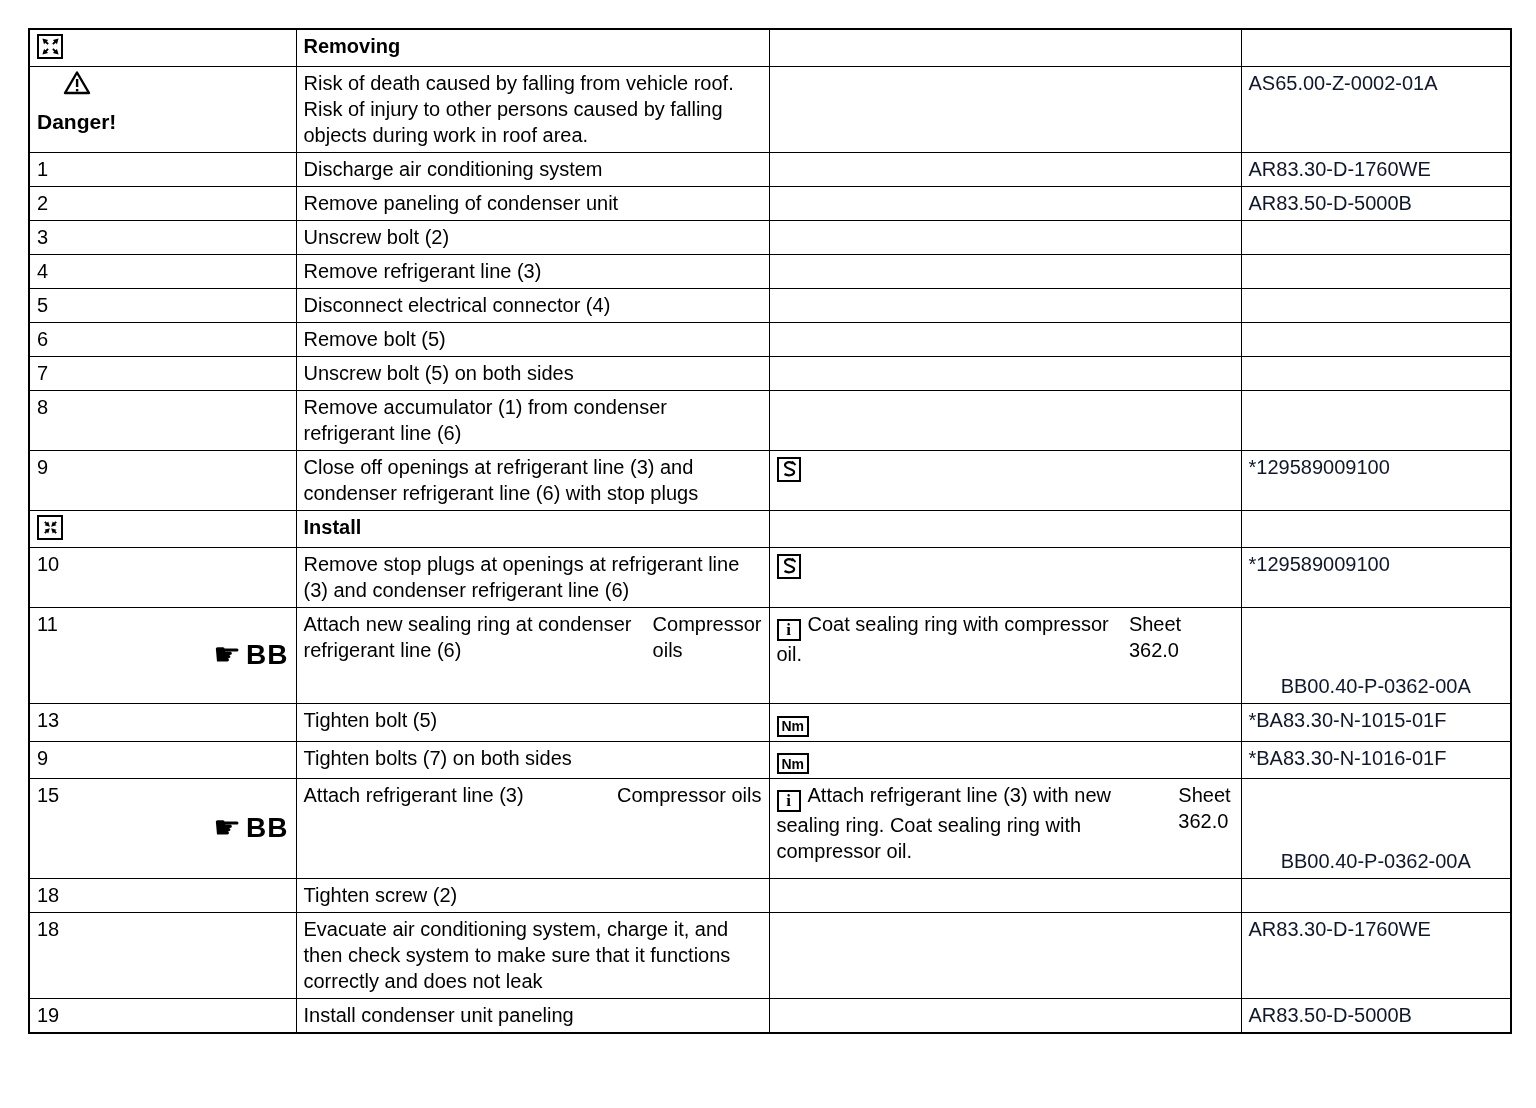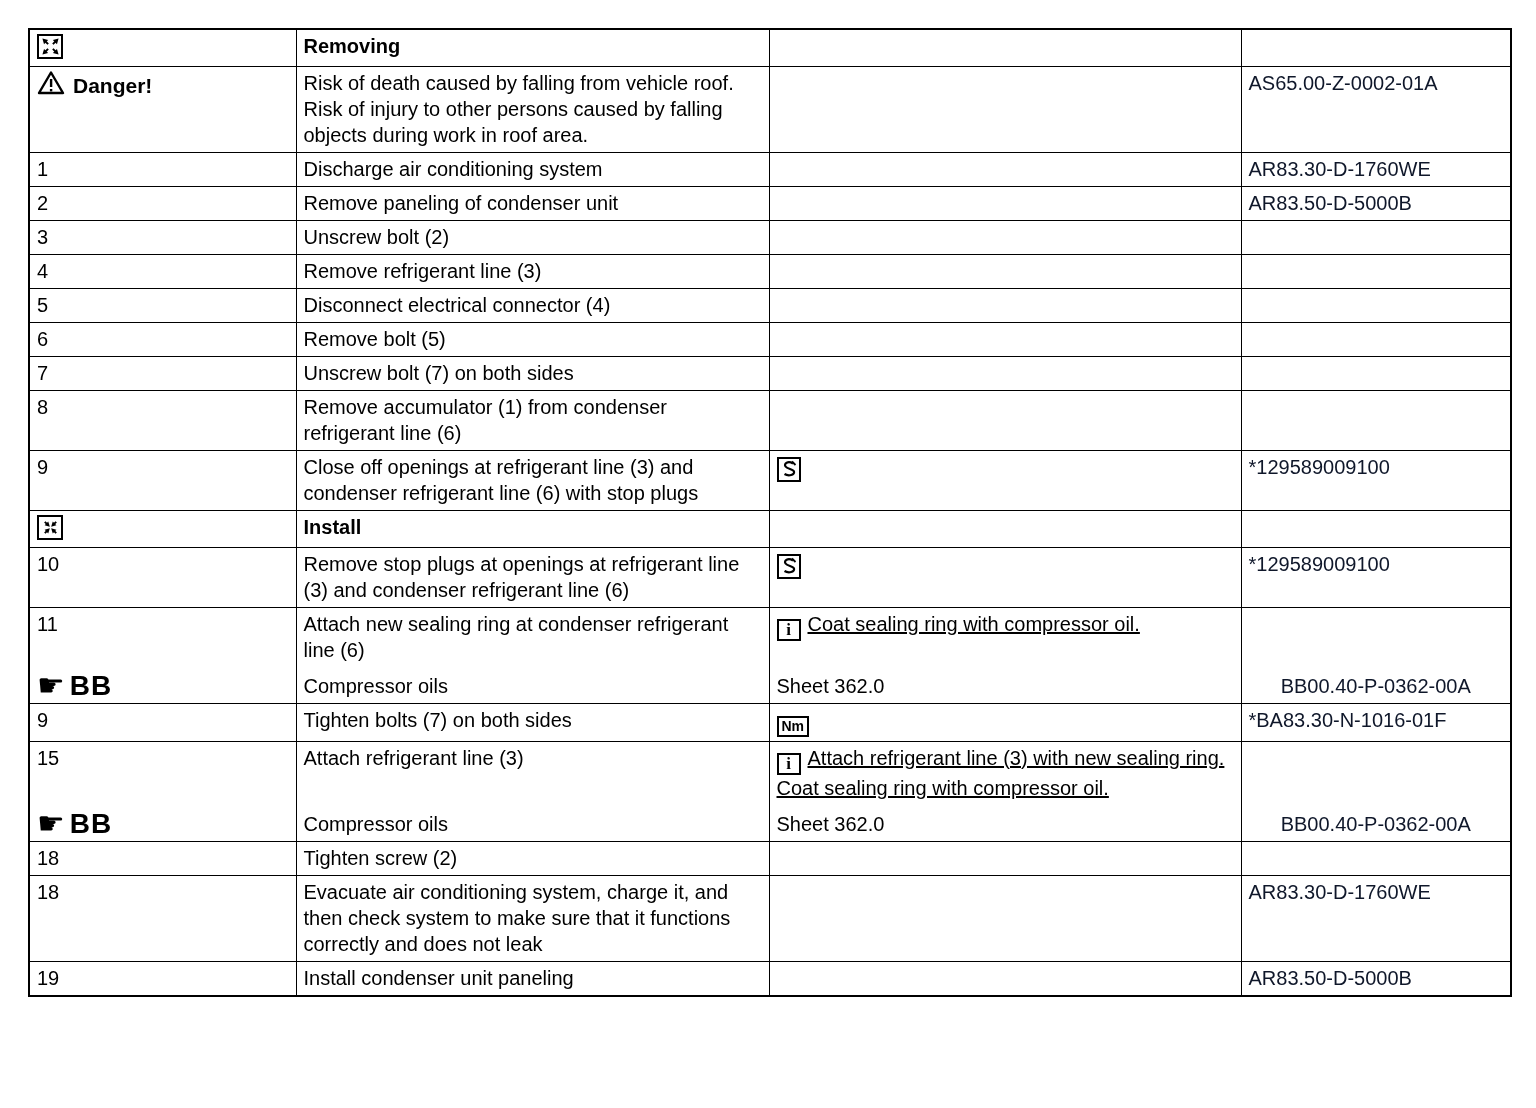--- a/index.html
+++ b/index.html
@@ -4,34 +4,34 @@
 <style>
   html,body{margin:0;padding:0;background:#fff;}
   body{font-family:"Liberation Sans", sans-serif;color:#000;}
   .doc{width:1482px;margin:28px 0 0 28px;}
   table{border-collapse:collapse;width:100%;table-layout:fixed;border:2px solid #000;}
   col.c1{width:267px;} col.c2{width:473px;} col.c3{width:472px;} col.c4{width:270px;}
   td{border:1px solid #000;vertical-align:top;padding:3px 7px 4px 7px;font-size:20px;line-height:26px;overflow:hidden;}
   .b{font-weight:bold;margin-top:18px;}
   .ref{color:#0f172a;}
   .secicon{display:inline-flex;align-items:center;justify-content:center;width:26px;height:25px;border:2px solid #000;box-sizing:border-box;margin-top:1px;}
-  .danger-wrap{display:inline-flex;align-items:center;gap:8px;}
+  .danger-wrap{display:inline-flex;align-items:center;gap:8px;flex-direction:column;}
   .danger-label{font-weight:bold;font-size:21px;}
   .boxicon{display:inline-flex;align-items:center;justify-content:center;border:2px solid #000;box-sizing:border-box;background:#fff;vertical-align:-4px;margin-right:7px;}
   .info{width:24px;height:22px;font-family:"Liberation Serif", serif;font-weight:bold;font-size:17px;}
   .nm{height:21px;padding:0 3px;font-weight:bold;font-size:14px;}
   .tool{width:24px;height:25px;}
   .handwrap{display:inline-flex;align-items:center;gap:5px;}
   .hand{font-size:31px;line-height:26px;}
   .hand-suffix{font-weight:bold;font-size:28px;letter-spacing:1px;}
-  .vsplit{display:flex;flex-direction:column;justify-content:space-between;}
+  .vsplit{display:flex;justify-content:space-between;}
   .vend{display:flex;flex-direction:column;justify-content:flex-end;text-align:center;}
   .mh88{min-height:88px;}
   .mh92{min-height:92px;}
-  .note-line{display:block;text-decoration:underline;}
+  .note-line{display:block;}
 </style>
 </head>
 <body>
 
 <div class="doc">
 <table>
 <colgroup>
         <col class="c1">
         <col class="c2">
         <col class="c3">
@@ -116,21 +116,21 @@
 
 <tr>
   <td><span>6</span></td>
   <td><span>Remove bolt (5)</span></td>
   <td></td>
   <td></td>
 </tr>
 
 <tr>
   <td><span>7</span></td>
-  <td><span>Unscrew bolt (7) on both sides</span></td>
+  <td><span>Unscrew bolt (5) on both sides</span></td>
   <td></td>
   <td></td>
 </tr>
 
 <tr>
   <td><span>8</span></td>
   <td><span>Remove accumulator (1) from condenser refrigerant line (6)</span></td>
   <td></td>
   <td></td>
 </tr>
@@ -210,20 +210,26 @@
     </div>
   </td>
   <td>
     <div class="vend mh88">
               <span class="ref">BB00.40-P-0362-00A</span>
             </div>
   </td>
 </tr>
 
 
+<tr>
+  <td><span>13</span></td>
+  <td><span>Tighten bolt (5)</span></td>
+  <td><span class="boxicon nm">Nm</span></td>
+  <td><span class="ref">*BA83.30-N-1015-01F</span></td>
+</tr>
 
 <tr>
   <td><span>9</span></td>
   <td><span>Tighten bolts (7) on both sides</span></td>
   <td><span class="boxicon nm">Nm</span></td>
   <td><span class="ref">*BA83.30-N-1016-01F</span></td>
 </tr>
 
 <tr>
   <td>

